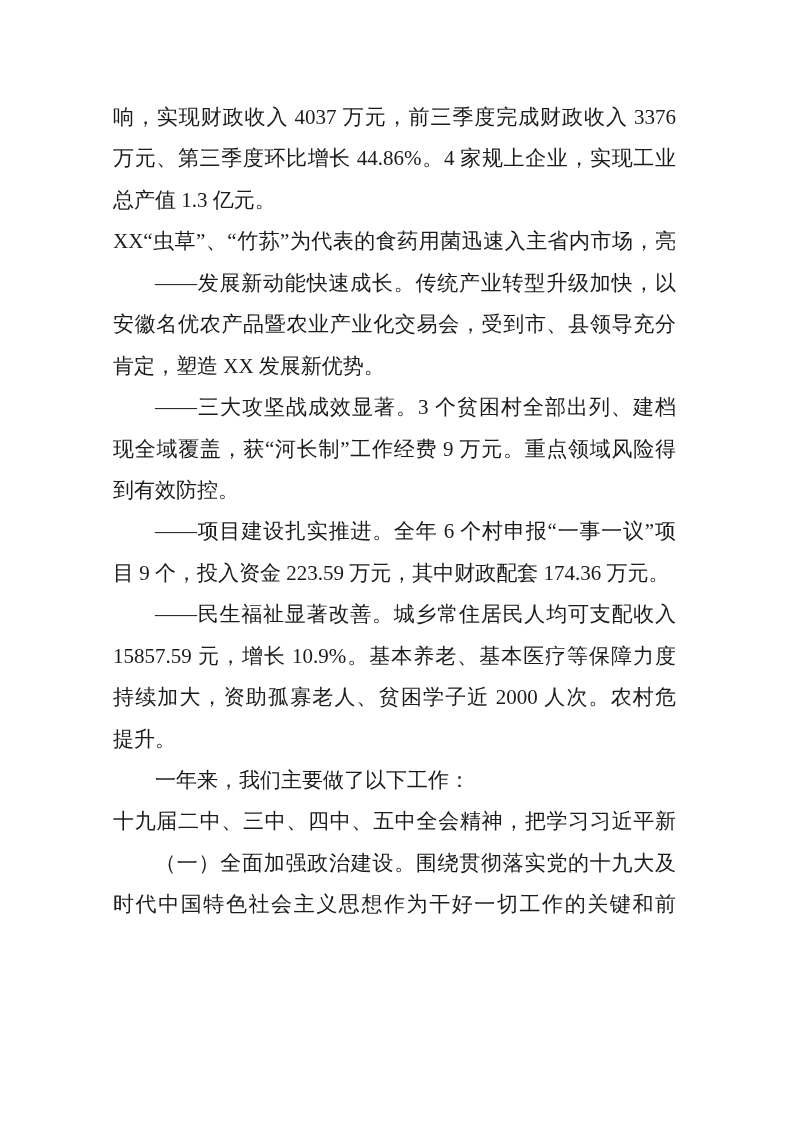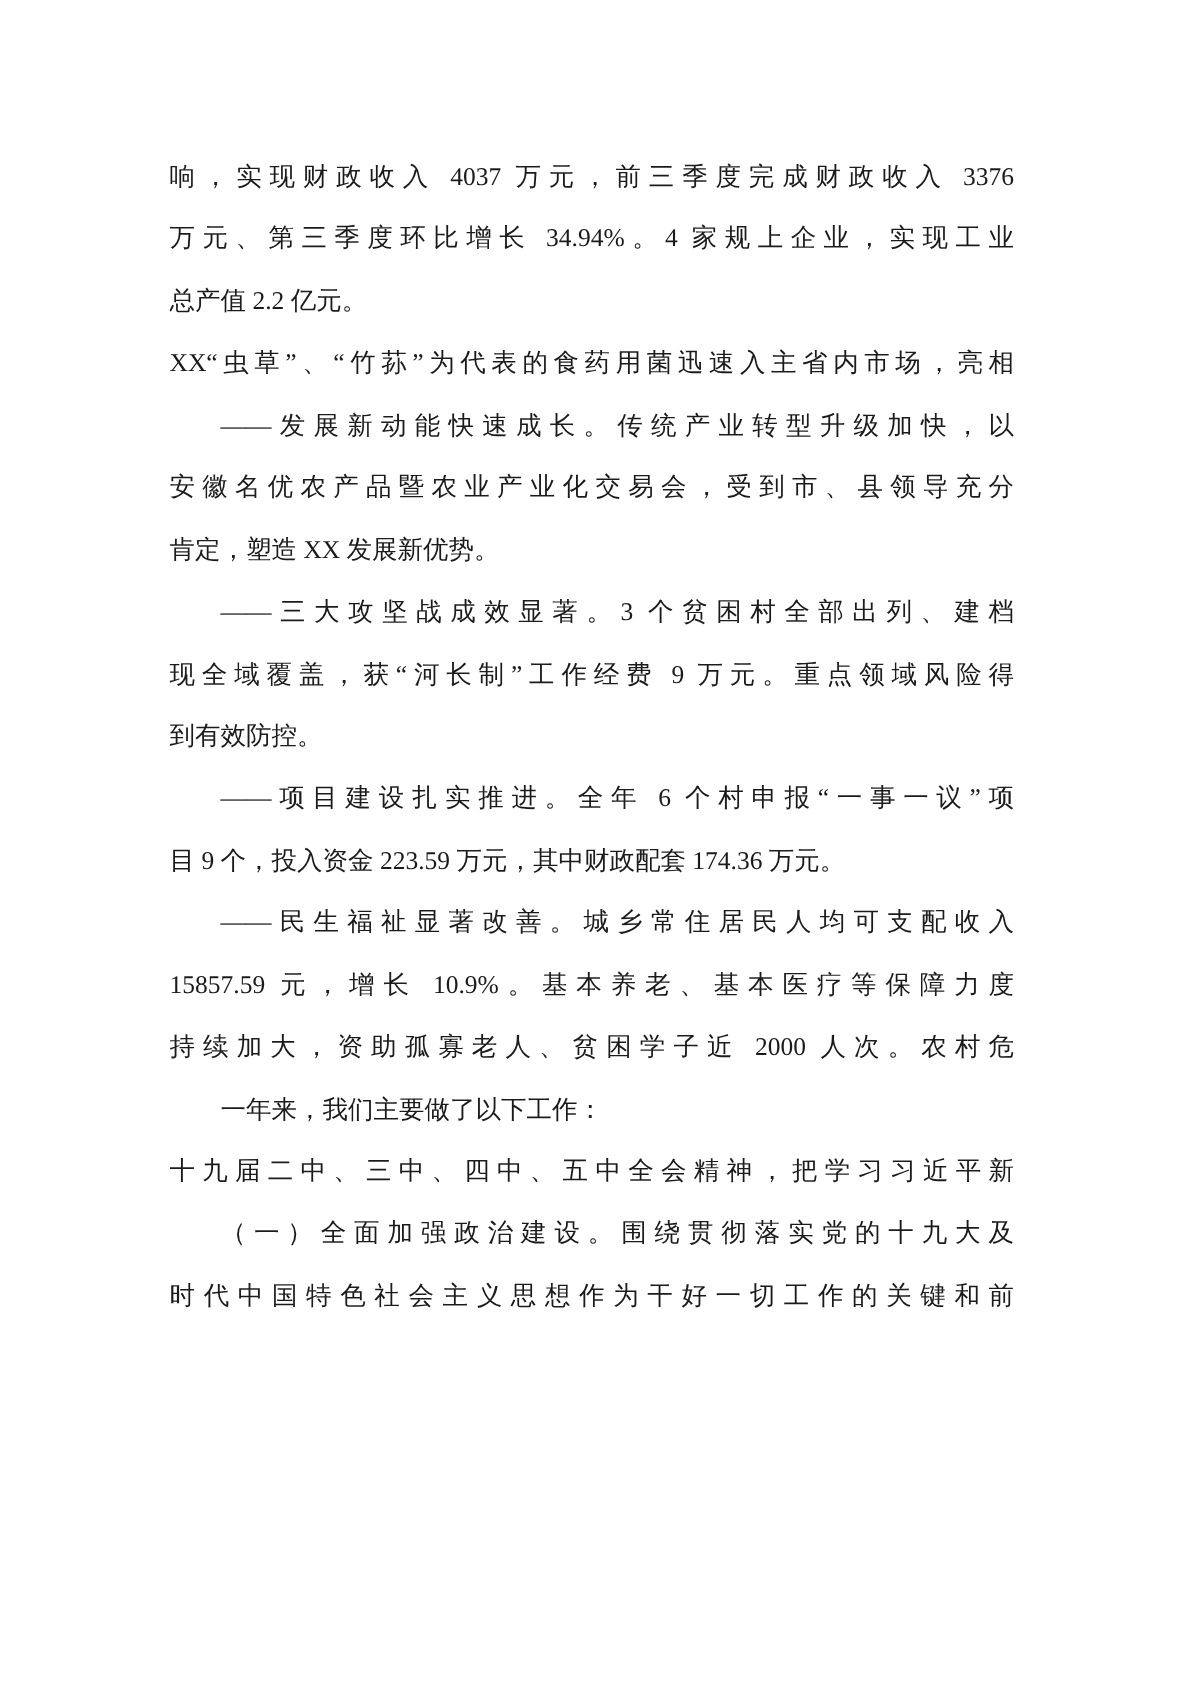--- a/index.html
+++ b/index.html
@@ -9,21 +9,21 @@
   }
   .page {
     position: relative;
     box-sizing: border-box;
     width: 793px;
     height: 1122px;
     background: #ffffff;
     padding: 97px 117px 0 113px;
     overflow: hidden;
     font-family: "Liberation Serif", "DejaVu Serif", serif;
-    font-size: 17px;
+    font-size: 21px;
     color: #1b1b1b;
   }
   .doc {
     width: 100%;
   }
   .para {
     margin: 0;
     padding: 0;
   }
   .line {
@@ -42,42 +42,43 @@
     text-align-last: left;
   }
 </style>
 </head>
 <body>
 
 <div class="page">
   <div class="doc">
       <div class="para">
         <div class="line">响，实现财政收入 4037 万元，前三季度完成财政收入 3376</div>
-        <div class="line">万元、第三季度环比增长 34.94%。4 家规上企业，实现工业</div>
-        <div class="line final">总产值 2.2 亿元。</div>
+        <div class="line">万元、第三季度环比增长 44.86%。4 家规上企业，实现工业</div>
+        <div class="line final">总产值 1.3 亿元。</div>
       </div>
       <div class="para">
         <div class="line">XX“虫草”、“竹荪”为代表的食药用菌迅速入主省内市场，亮相</div>
         <div class="line indent">——发展新动能快速成长。传统产业转型升级加快，以</div>
         <div class="line">安徽名优农产品暨农业产业化交易会，受到市、县领导充分</div>
         <div class="line final">肯定，塑造 XX 发展新优势。</div>
       </div>
       <div class="para">
         <div class="line indent">——三大攻坚战成效显著。3 个贫困村全部出列、建档</div>
         <div class="line">现全域覆盖，获“河长制”工作经费 9 万元。重点领域风险得</div>
         <div class="line final">到有效防控。</div>
       </div>
       <div class="para">
         <div class="line indent">——项目建设扎实推进。全年 6 个村申报“一事一议”项</div>
         <div class="line final">目 9 个，投入资金 223.59 万元，其中财政配套 174.36 万元。</div>
       </div>
       <div class="para">
         <div class="line indent">——民生福祉显著改善。城乡常住居民人均可支配收入</div>
         <div class="line">15857.59 元，增长 10.9%。基本养老、基本医疗等保障力度</div>
         <div class="line">持续加大，资助孤寡老人、贫困学子近 2000 人次。农村危</div>
+        <div class="line final">提升。</div>
       </div>
       <div class="para">
         <div class="line indent final">一年来，我们主要做了以下工作：</div>
       </div>
       <div class="para">
         <div class="line">十九届二中、三中、四中、五中全会精神，把学习习近平新</div>
         <div class="line indent">（一）全面加强政治建设。围绕贯彻落实党的十九大及</div>
         <div class="line">时代中国特色社会主义思想作为干好一切工作的关键和前</div>
       </div>
     </div>

